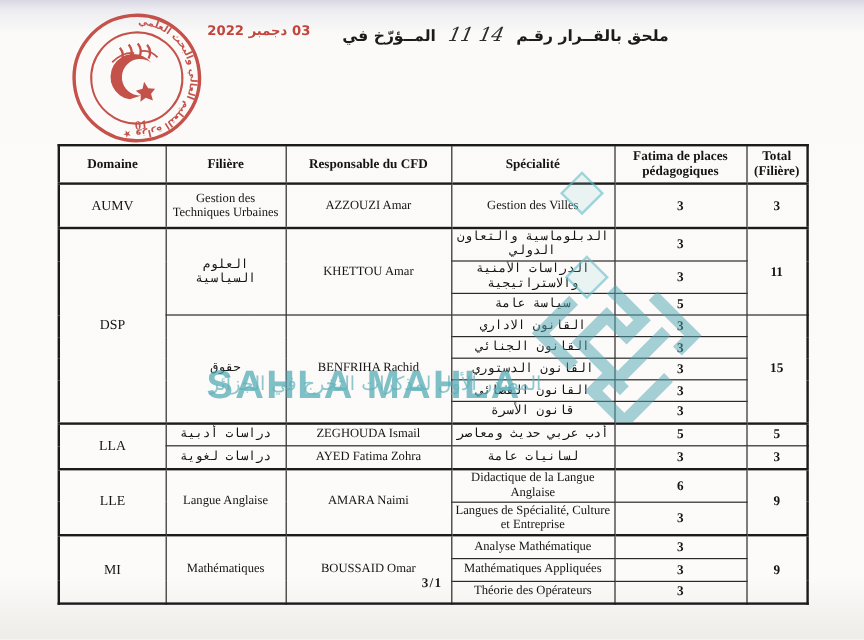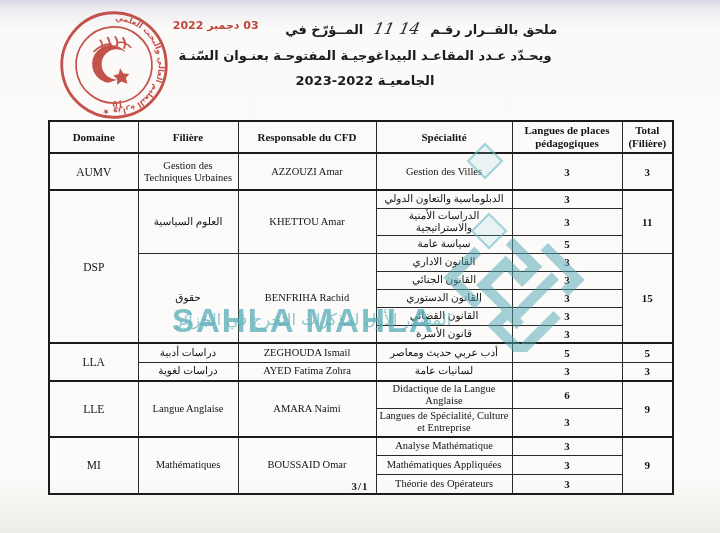--- a/index.html
+++ b/index.html
@@ -30,21 +30,21 @@
     position:absolute;left:48px;top:120px;width:624px;
     border-collapse:collapse;table-layout:fixed;
     border:2.5px solid #1b1b1b;background:transparent;
   }
   table.main th,table.main td{
     border:1px solid #2a2a2a;padding:1px 3px;text-align:center;vertical-align:middle;
     overflow:hidden;
   }
   table.main th{font-size:11px;font-weight:bold;border-bottom:2px solid #1b1b1b;line-height:13px;}
   td.fr{font-size:10.5px;line-height:12px;}
-  td.ar{direction:rtl;font-family:Liberation Serif, serif;font-size:10.5px;line-height:12px;margin-left:23px;}
+  td.ar{direction:rtl;font-family:Liberation Mono, monospace;font-size:10.5px;line-height:12px;margin-left:23px;}
   td.code{font-weight:normal;font-size:11.5px;}
   td.num{font-weight:bold;font-size:11px;}
   tr.h32{height:32px;} tr.h37{height:37px;} tr.h18{height:18px;} tr.h19{height:19px;} tr.h28{height:28px;}
   tr.sec td{border-top:2px solid #1b1b1b;}
   
   .wm-title{
     position:absolute;left:172px;top:274px;width:280px;
     font-family:"Liberation Sans",sans-serif;font-weight:bold;font-size:33px;letter-spacing:2px;
     color:rgba(79,167,179,.72);pointer-events:none;white-space:nowrap;margin-top:28px;
   }
@@ -84,42 +84,39 @@
   </g>
   <text x="54" y="105" font-family="Liberation Serif, serif" font-size="11" font-weight="bold" fill="#bf4038">01</text>
 </svg>
 
 <div class="doc-header">
   <div>
     <span>ملحق بالقــرار رقـم</span>
     <span class="decree-number">14 11</span>
     <span>المــؤرّخ في</span>
     <span class="date-stamp">03 دجمبر 2022</span>
-  </div>
-  <div>
-    <span>ويحـدّد عـدد المقاعـد البيداغوجيـة المفتوحـة بعنـوان السّنـة الجامعيـة 2022-2023</span>
   </div>
 </div>
 
 <table class="main">
   <colgroup>
     <col style="width:89px">
       <col style="width:100px">
       <col style="width:138px">
     <col style="width:136px">
       <col style="width:110px">
       <col style="width:51px">
   </colgroup>
   <thead>
     <tr class="h32">
       <th>Domaine</th>
       <th>Filière</th>
       <th>Responsable du CFD</th>
       <th>Spécialité</th>
-      <th>Langues de places pédagogiques</th>
+      <th>Fatima de places pédagogiques</th>
       <th>Total (Filière)</th>
     </tr>
   </thead>
   <tbody>
 
     <tr class="h37">
       <td class="code">AUMV</td>
       <td class="fr">Gestion des Techniques Urbaines</td>
       <td class="fr">AZZOUZI Amar</td>
       <td class="fr">Gestion des Villes</td>

